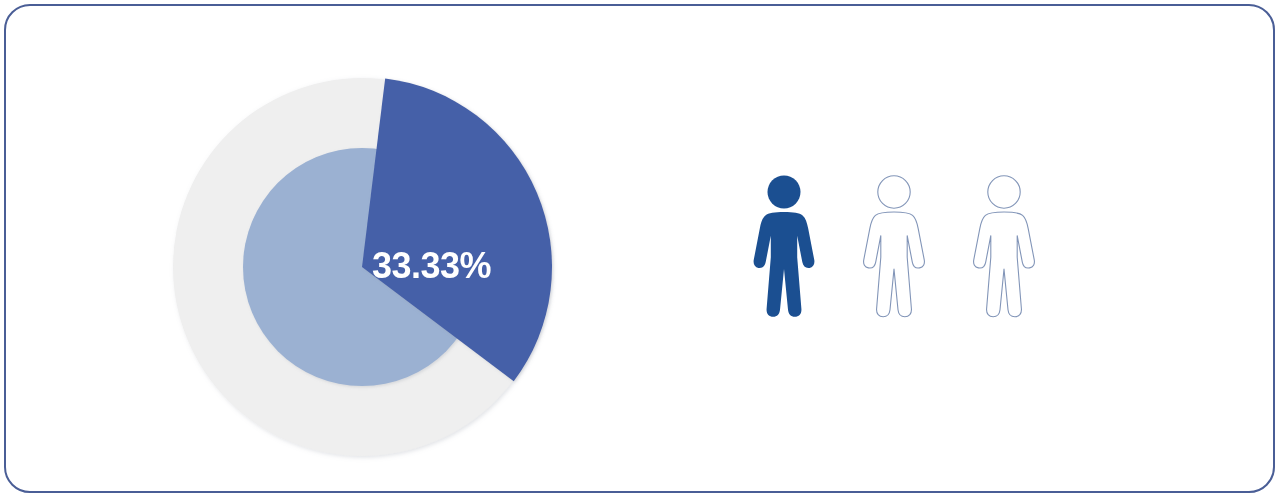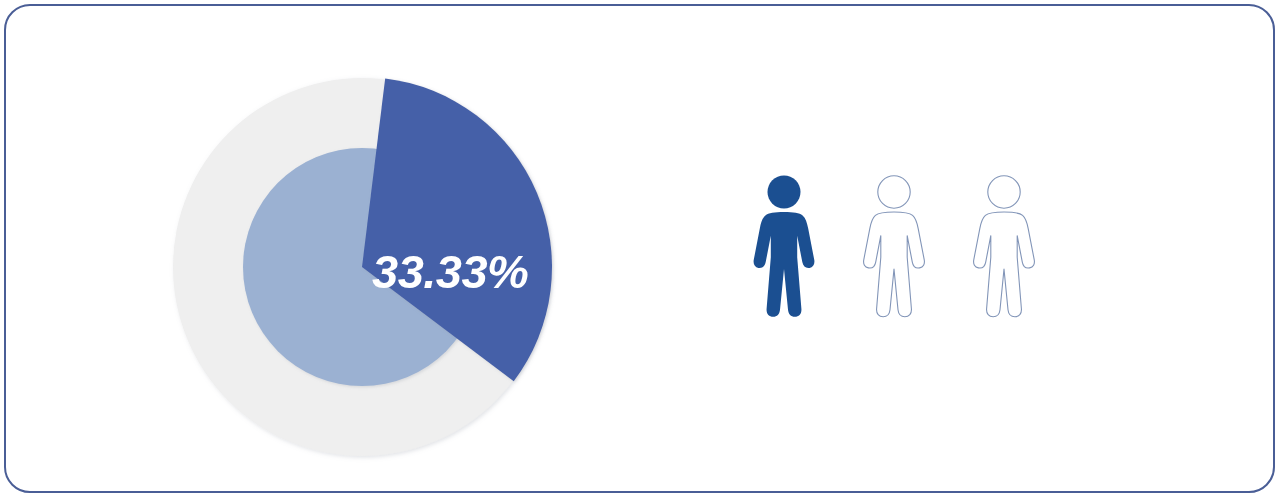--- a/index.html
+++ b/index.html
@@ -33,27 +33,26 @@
   }
   #pie-svg { display: block; }
   #pie-label {
     position: absolute;
     left: 205px;
     top: 175px;
     width: 170px;
     text-align: left;
     color: #ffffff;
     font-family: "Liberation Sans", sans-serif;
-    font-size: 47px;
+    font-size: 36px;
     font-weight: bold;
     letter-spacing: -0.5px;
     line-height: 1;
     white-space: nowrap;
     text-shadow: 0 0 1px rgba(0,0,0,0.04);
-    font-style: italic;
   }
   
   #pictogram-row {
     position: absolute;
     left: 742px; top: 168px;
     width: 360px; height: 160px;
     display: flex;
     align-items: flex-start;
     gap: 38px;
   }

